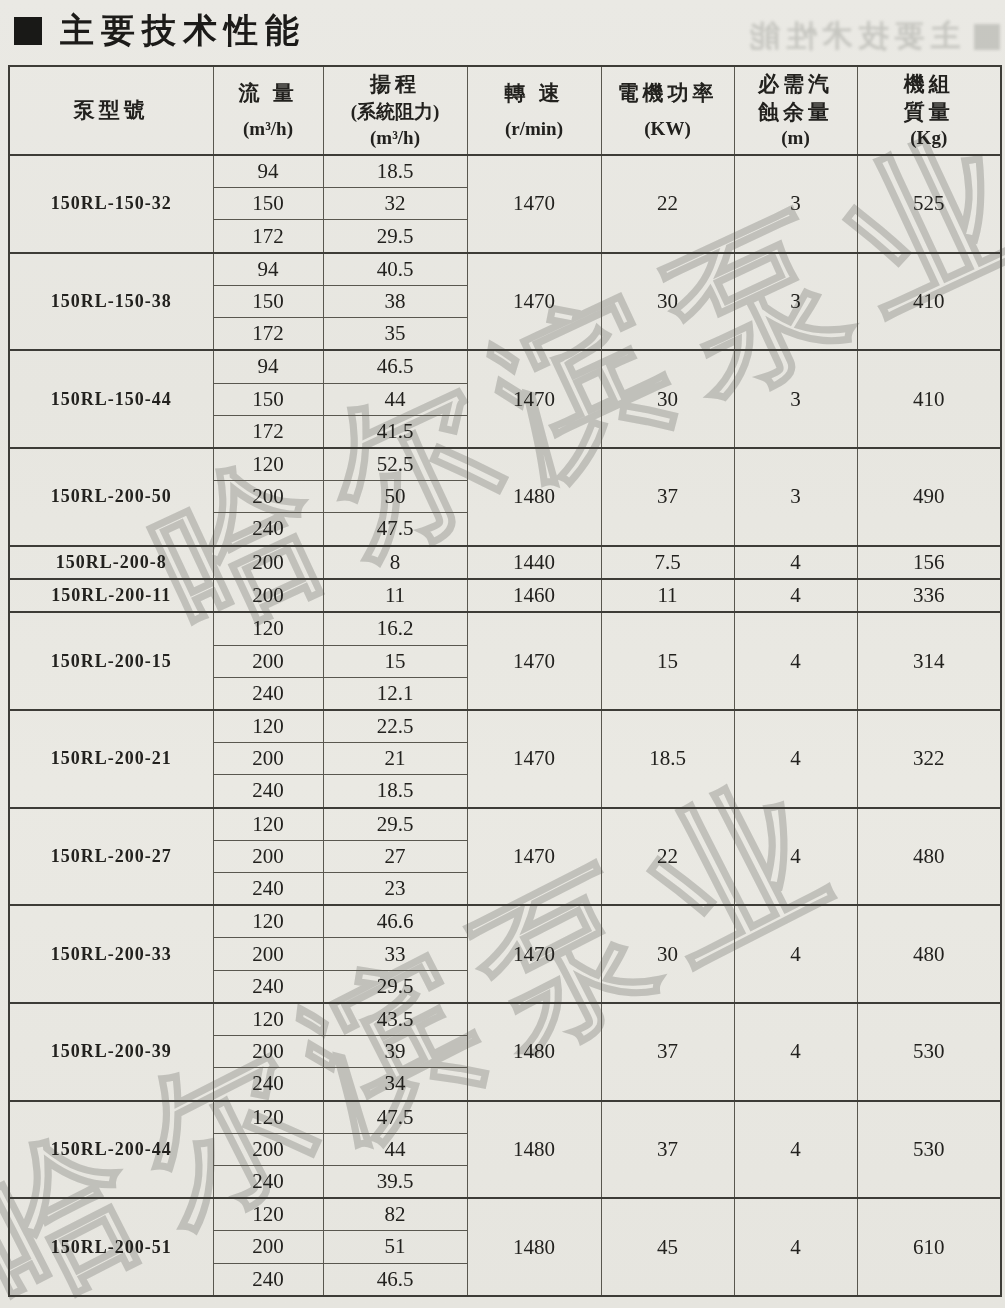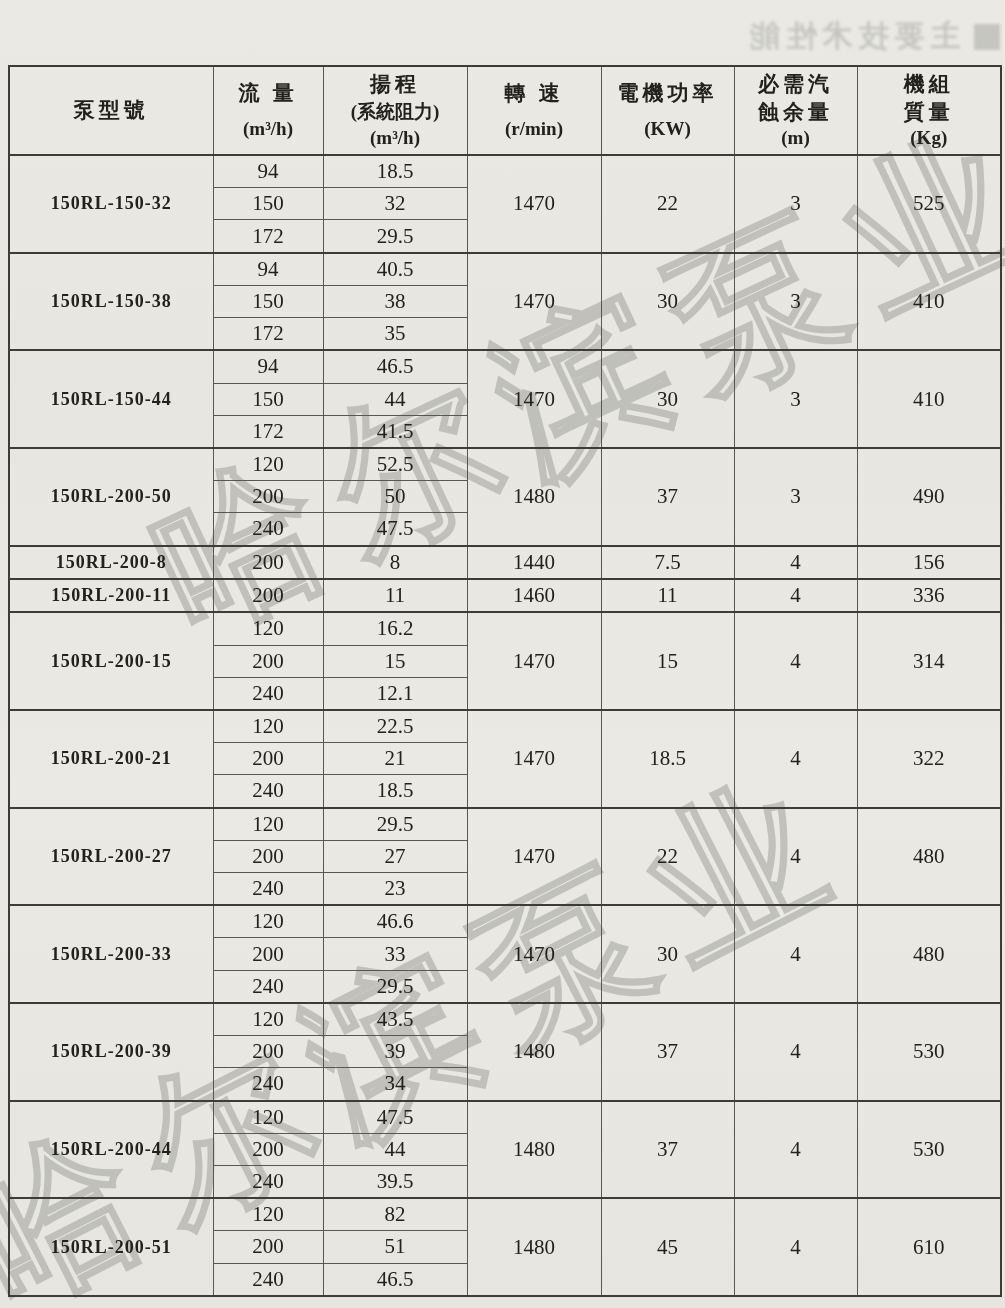--- a/index.html
+++ b/index.html
@@ -132,20 +132,24 @@
   }
   #spec-table tbody tr.gstart td { border-top: 2px solid #3d3c37; }
   #spec-table td.num   { font-size: 21px; }
   #spec-table td.model { font-size: 18px; letter-spacing: 1px; font-weight: bold; }
 </style>
 </head>
 <body>
 
 <div id="page">
 
+  <div id="title-bar">
+    <div id="title-square"></div>
+    <div id="page-title">主要技术性能</div>
+  </div>
 
   <div id="ghost-title">
     <div id="ghost-square"></div>
     <div id="ghost-title-text">主要技术性能</div>
   </div>
 
   <div id="watermark-upper" class="watermark">哈尔滨泵业</div>
   <div id="watermark-lower" class="watermark">哈尔滨泵业</div>
 
   <table id="spec-table">

